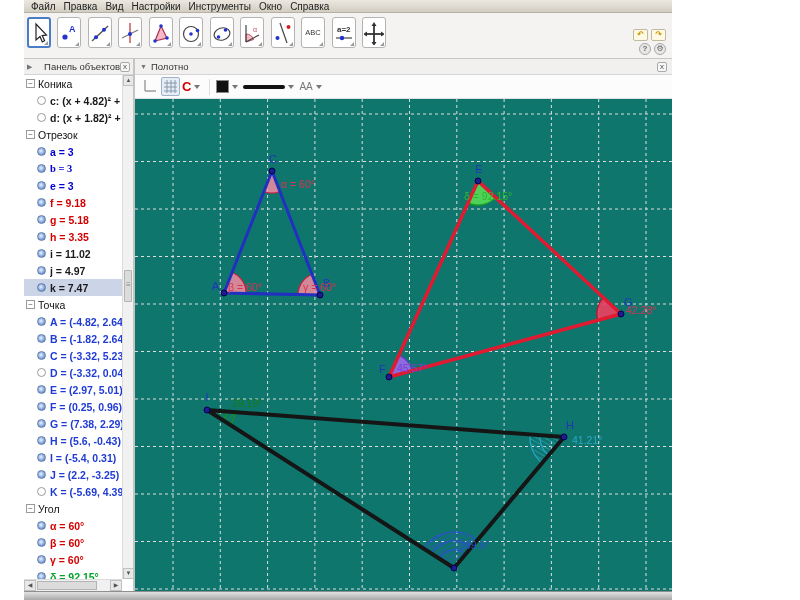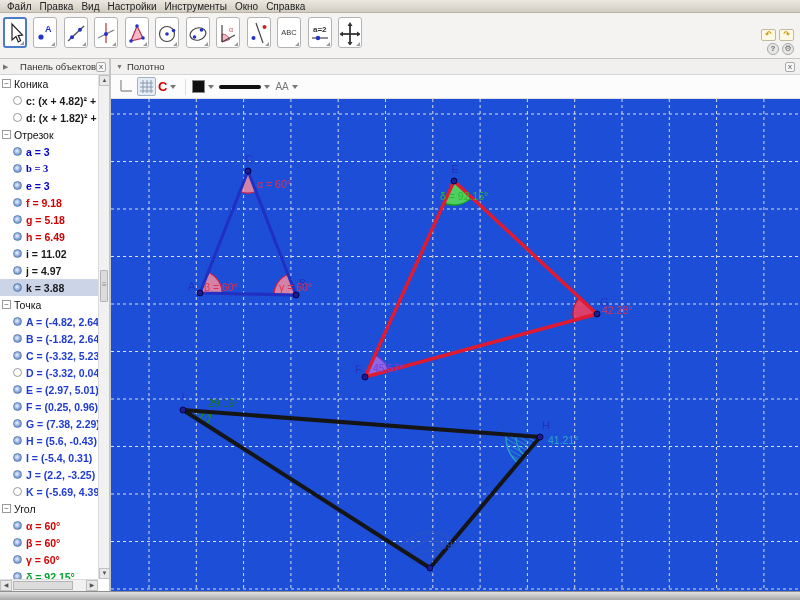--- a/index.html
+++ b/index.html
@@ -1,17 +1,17 @@
 <!DOCTYPE html>
 <html><head>
 <meta charset="utf-8">
 <style>
   *{margin:0;padding:0;box-sizing:border-box;}
   html,body{width:800px;height:600px;font-family:"Liberation Sans","DejaVu Sans",sans-serif;}
-  .app{position:relative;width:800px;height:600px;background:#fff;overflow:hidden;}
+  .app{position:relative;width:672px;height:600px;background:#fff;overflow:hidden;padding-left:24px;}
 
   
   .menubar{height:13px;background:linear-gradient(#ece8e0,#d2cdc1);border-bottom:1px solid #b6b1a4;
     display:flex;align-items:center;font-size:10px;color:#222;padding-left:3px;}
   .menubar span{padding:0 4px;cursor:default;}
 
   
   .toolbar{height:46px;background:#f4f3f1;border-bottom:1px solid #c6c6c6;position:relative;padding:4px 0 0 3px;white-space:nowrap;}
   .tool{display:inline-flex;align-items:center;justify-content:center;width:24px;height:31px;margin-right:2px;
     background:#fff;border:1px solid #b3b3b3;border-radius:3px;position:relative;vertical-align:top;}
@@ -53,21 +53,21 @@
   .v-thumb{position:absolute;left:1px;right:1px;top:195px;height:32px;background:#dcdcdc;border:1px solid #b4b4b4;border-radius:1px;}
   .v-thumb::after{content:'≡';position:absolute;left:1px;top:9px;font-size:8px;color:#888;}
   .sc-btn{position:absolute;left:0;width:11px;height:11px;background:#e8e8e8;border:1px solid #c0c0c0;
     font-size:6px;line-height:9px;text-align:center;color:#555;}
   .h-scroll{position:absolute;left:0;right:11px;bottom:0;height:12px;background:#f1f1f1;border-top:1px solid #dcdcdc;}
   .h-btn{position:absolute;top:0;width:12px;height:11px;background:#e8e8e8;border:1px solid #c0c0c0;
     font-size:6px;line-height:9px;text-align:center;color:#555;}
   .h-thumb{position:absolute;left:13px;top:1px;width:60px;height:9px;background:#dcdcdc;border:1px solid #b4b4b4;}
 
   
-  .canvas-panel{flex:1;position:relative;background:#1d4ed8;}
+  .canvas-panel{flex:1;position:relative;background:#0f766e;}
   .canvas-header{height:16px;background:#f1f0ee;border-bottom:1px solid #d4d4d4;display:flex;align-items:center;
     font-size:9.5px;color:#333;padding:0 5px;}
   .canvas-header .arr{color:#777;font-size:7px;margin-right:4px;}
   .canvas-header .ttl{flex:1;}
   .stylebar{height:24px;background:#fcfcfc;border-bottom:1px solid #e0e0e0;display:flex;align-items:center;
     padding-left:5px;gap:2px;}
   .sb-btn{width:19px;height:19px;display:flex;align-items:center;justify-content:center;border:1px solid transparent;border-radius:2px;}
   .sb-btn.pressed{border-color:#9fb2c8;background:#e6edf5;}
   .caret{width:0;height:0;border-left:3.5px solid transparent;border-right:3.5px solid transparent;border-top:4px solid #777;margin:0 3px 0 1px;}
   .sb-sep{width:1px;height:16px;background:#ddd;margin:0 4px;}
@@ -232,33 +232,33 @@
           <div class="row item">
             <span class="marble"></span>
             <span class="lbl" style="color: rgb(212, 0, 0);">f = 9.18</span>
           </div>
           <div class="row item">
             <span class="marble"></span>
             <span class="lbl" style="color: rgb(212, 0, 0);">g = 5.18</span>
           </div>
           <div class="row item">
             <span class="marble"></span>
-            <span class="lbl" style="color: rgb(212, 0, 0);">h = 6.49</span>
+            <span class="lbl" style="color: rgb(212, 0, 0);">h = 3.35</span>
           </div>
           <div class="row item">
             <span class="marble"></span>
             <span class="lbl" style="color: rgb(26, 26, 26);">i = 11.02</span>
           </div>
           <div class="row item">
             <span class="marble"></span>
             <span class="lbl" style="color: rgb(26, 26, 26);">j = 4.97</span>
           </div>
           <div class="row item sel">
             <span class="marble"></span>
-            <span class="lbl" style="color: rgb(26, 26, 26);">k = 3.88</span>
+            <span class="lbl" style="color: rgb(26, 26, 26);">k = 7.47</span>
           </div>
           <div class="row section">
             <span class="minusbox">−</span>
             <span>Точка</span>
           </div>
           <div class="row item">
             <span class="marble"></span>
             <span class="lbl" style="color: rgb(31, 59, 212);">A = (-4.82, 2.64)</span>
           </div>
           <div class="row item">

